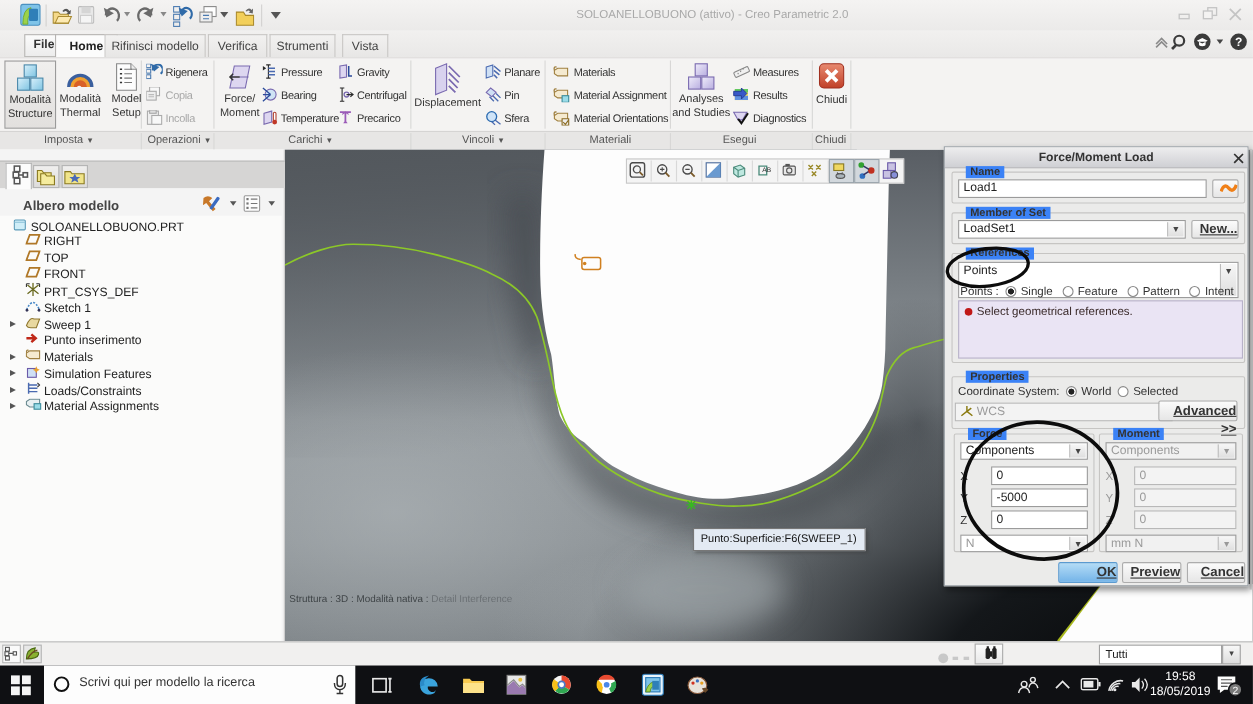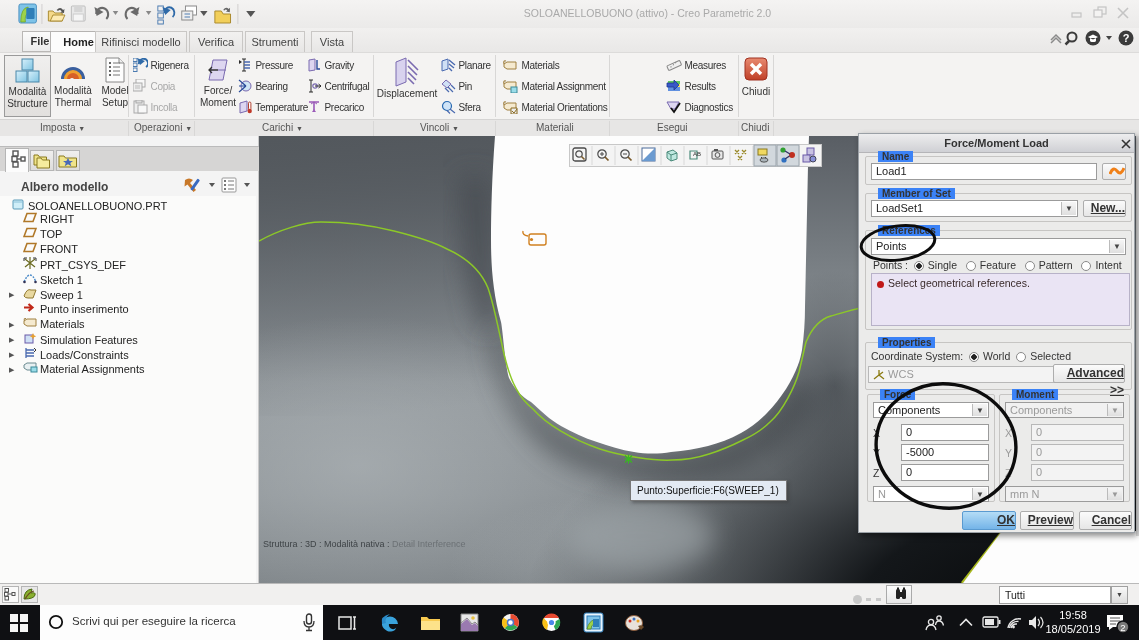--- a/index.html
+++ b/index.html
@@ -169,20 +169,33 @@
       <path d="M13 13 h-9 m3 -3 l-3 3 l3 3" fill="none" stroke="#333" stroke-width="1.3"></path>
           <path d="M13 13 h8" stroke="#7a6ab0"></path>
         </svg>
       Force/<br>Moment</div>
     <div class="bigbtn" style="left:376px; width:62px; height:62px;">
       <svg class="bi" width="30" height="34" viewBox="0 0 30 34" style="margin-top:1px;">
       <path d="M4 6 L14 2 L14 26 L4 30 Z" fill="#d8d2ee" stroke="#7a6ab0"></path>
       <path d="M16 4 l10 10 M16 10 l9 9 M16 16 l8 8 M16 22 l6 6" stroke="#7a6ab0" stroke-width="1.6"></path>
         </svg>
       <span style="position:relative; top:-4px;">Displacement</span></div>
+    <div class="bigbtn" style="left:609px; width:57px; height:62px;">
+      <svg class="bi" width="28" height="26" viewBox="0 0 28 26">
+          <defs>
+            <linearGradient id="pcub" x1="0" y1="0" x2="1" y2="1">
+              <stop offset="0" stop-color="#efecfa"></stop>
+              <stop offset="1" stop-color="#b8aee0"></stop>
+            </linearGradient>
+          </defs>
+      <rect x="8" y="1" width="11" height="11" fill="url(#pcub)" stroke="#7a6ab0"></rect>
+          <rect x="2" y="13" width="11" height="11" fill="url(#pcub)" stroke="#7a6ab0"></rect>
+          <rect x="14" y="13" width="11" height="11" fill="url(#pcub)" stroke="#7a6ab0"></rect>
+        </svg>
+      Analyses<br>and Studies</div>
     <div class="bigbtn" style="left:741px; width:30px; height:62px;">
       <svg class="bi" width="24" height="24" viewBox="0 0 24 24">
           <defs>
             <linearGradient id="redg" x1="0" y1="0" x2="0" y2="1">
               <stop offset="0" stop-color="#e88a70"></stop>
               <stop offset="1" stop-color="#c04028"></stop>
             </linearGradient>
           </defs>
       <rect x="1" y="1" width="22" height="22" rx="4" fill="url(#redg)" stroke="#a03020"></rect>
       <path d="M7 7 L17 17 M17 7 L7 17" stroke="#fff" stroke-width="3.4"></path>
@@ -578,21 +591,21 @@
           <rect x="1" y="1" width="8" height="8"></rect>
           <rect x="11" y="1" width="8" height="8"></rect>
           <rect x="1" y="11" width="8" height="8"></rect>
           <rect x="11" y="11" width="8" height="8"></rect>
         </g>
       </svg>
     <div id="searchbox">
       <svg class="abs" style="left:8px; top:9px;" width="17" height="17" viewBox="0 0 17 17">
           <circle cx="8" cy="8" r="6.2" fill="none" stroke="#111" stroke-width="1.8"></circle>
         </svg>
-      <div class="abs" style="left:32px; top:10px; font-size:11.5px; color:#333;">Scrivi qui per eseguire la ricerca</div>
+      <div class="abs" style="left:32px; top:10px; font-size:11.5px; color:#333;">Scrivi qui per modello la ricerca</div>
       <svg class="abs" style="left:262px; top:8px;" width="14" height="19" viewBox="0 0 14 19">
           <rect x="4.5" y="1" width="5" height="10" rx="2.5" fill="none" stroke="#333" stroke-width="1.4"></rect>
           <path d="M2 8 q0 6 5 6 q5 0 5 -6 M7 14 v3 M4 17.5 h6" fill="none" stroke="#333" stroke-width="1.3"></path>
         </svg>
     </div>
     <svg class="abs" style="left:337px; top:8px;" width="20" height="20" viewBox="0 0 20 20">
         <rect x="2" y="4" width="12" height="12" fill="none" stroke="#e8e8e8" stroke-width="1.5"></rect>
         <path d="M16 4 l3 0 m-1.5 0 l0 12 m1.5 0 l-3 0" stroke="#e8e8e8" stroke-width="1.5" fill="none"></path>
       </svg>
     <svg class="abs" style="left:379px; top:7px;" width="21" height="21" viewBox="0 0 21 21">
@@ -687,21 +700,21 @@
           <path d="M1 9 q3 -8 7 -3 q4 5 7 -3" fill="none" stroke="#f08018" stroke-width="3"></path>
         </svg></div>
     <div class="grpbox" style="left:6px; top:59px; width:267px; height:29px;">
         <div class="grplbl">Member of Set</div>
       </div>
     <div class="combo" style="left:12px; top:66px; width:207px; height:17px;">LoadSet1<span class="arr">▼</span></div>
     <div class="btn" style="left:224px; top:66px; width:43px; height:17px; line-height:15px;">New...</div>
     <div class="grpbox" style="left:6px; top:96px; width:267px; height:100px;">
         <div class="grplbl">References</div>
       </div>
-    <div class="combo" style="left:12px; top:104px; width:255px; height:17px;">Points<span class="arr">▼</span></div>
+    <div class="combo" style="left:12px; top:104px; width:255px; height:33px;">Points<span class="arr">▼</span></div>
     <div class="abs" style="left:12px; top:139px; width:259px; height:53px; background:#eae4f4; border:1px solid #b8b2c8;">
       <span style="display:inline-block;width:7px;height:7px;border-radius:50%;background:#c01818;margin:5px 4px 0 5px;"></span><span style="font-size:10.5px;color:#3a2a2a;position:relative;top:-1px;">Select geometrical references.</span></div>
     <div class="abs" style="left:14px; top:125px; font-size:10.5px; color:#333;">Points&nbsp;:&nbsp;
       <span class="radio sel"></span>Single&nbsp;&nbsp;&nbsp;<span class="radio"></span>Feature&nbsp;&nbsp;&nbsp;<span class="radio"></span>Pattern&nbsp;&nbsp;&nbsp;<span class="radio"></span>Intent</div>
     <div class="grpbox" style="left:6px; top:208px; width:267px; height:48px;">
         <div class="grplbl">Properties</div>
       </div>
     <div class="abs" style="left:12px; top:216px; font-size:10.5px; color:#333;">Coordinate System:&nbsp; <span class="radio sel"></span>World&nbsp; <span class="radio"></span>Selected</div>
     <div class="tfield gray" style="left:9px; top:232px; width:198px; height:17px;"><svg width="12" height="11" viewBox="0 0 12 11" style="vertical-align:-2px;">
           <path d="M6 1 L6 6 L1 10 M6 6 L11 10 M6 6 L10 3" stroke="#8a7a10" stroke-width="1.3" fill="none"></path>

